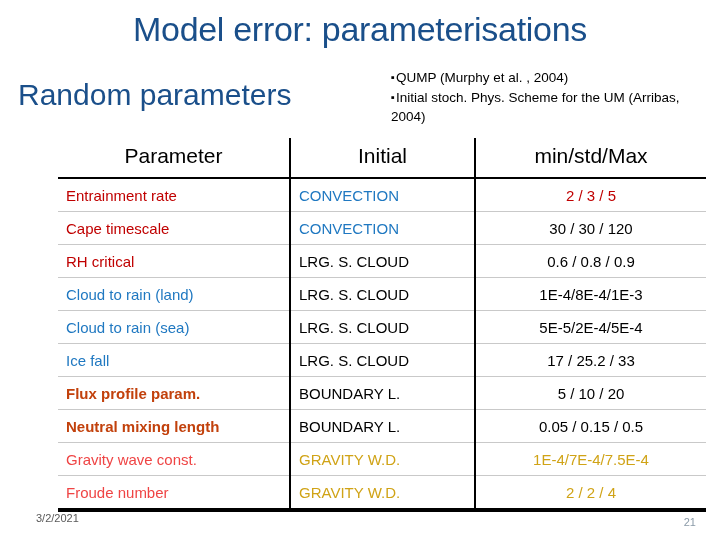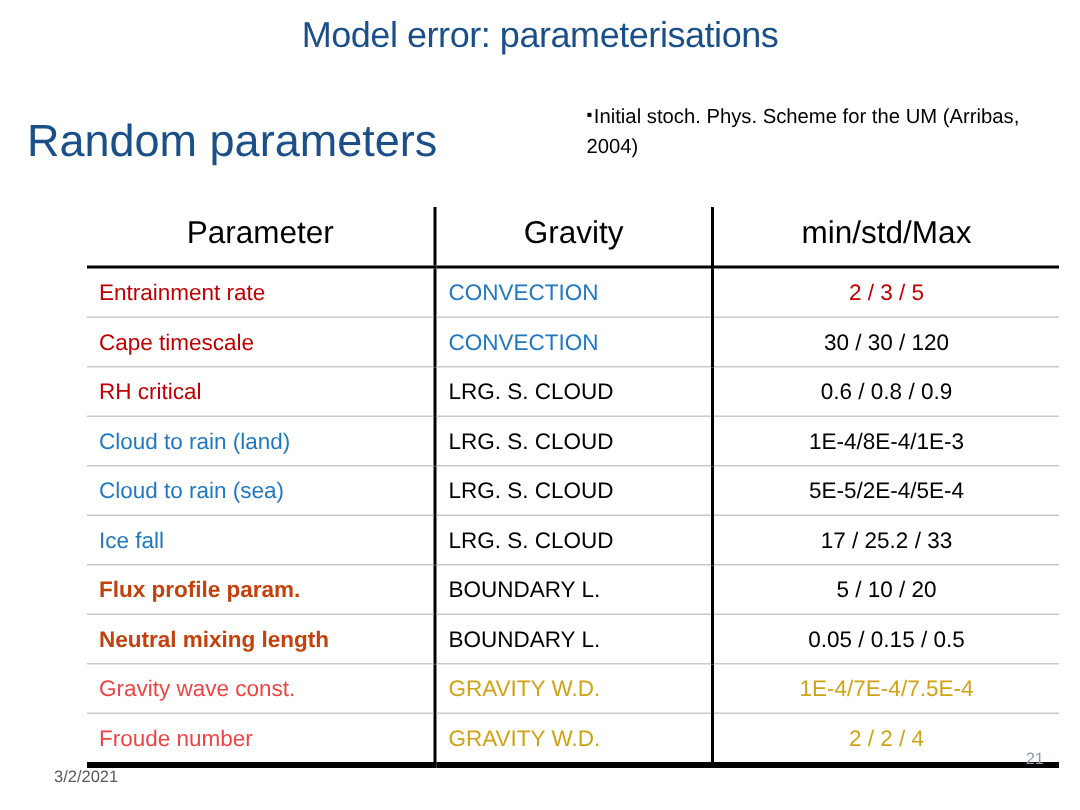--- a/index.html
+++ b/index.html
@@ -18,21 +18,21 @@
     position: relative;
     width: 720px;
     height: 540px;
   }
   .slide-title {
     position: absolute;
     left: 0;
     top: 10px;
     width: 720px;
     text-align: center;
-    font-size: 24px;
+    font-size: 34px;
     color: #1a4f8a;
     font-family: "Liberation Sans", sans-serif;
     letter-spacing: -0.3px;
   }
   .subtitle {
     position: absolute;
     left: 18px;
     top: 78px;
     font-size: 30px;
     color: #1a4f8a;
@@ -107,49 +107,50 @@
   .footer-date {
     position: absolute;
     left: 36px;
     bottom: 16px;
     font-size: 11px;
     color: #595959;
   }
   .footer-page {
     position: absolute;
     right: 24px;
-    bottom: 28px;
+    bottom: 12px;
     font-size: 11px;
     color: #8a9aa8;
   }
 </style>
 </head>
 <body>
 
 <div class="slide">
 
   <div class="slide-title">Model error: parameterisations</div>
 
   <div class="subtitle">Random parameters</div>
 
   <div class="bullets">
+    <span class="bullet-line"><span class="bullet-mark">▪</span><span>QUMP (Murphy et al. , 2004)</span></span>
     <span class="bullet-line"><span class="bullet-mark">▪</span><span>Initial stoch. Phys. Scheme for the UM (Arribas, 2004)</span></span>
   </div>
 
   <div class="tbl-wrap">
     <table class="data">
       <colgroup>
         <col class="c0">
           <col class="c1">
           <col class="c2">
       </colgroup>
       <thead>
         <tr>
           <th>Parameter</th>
-          <th class="col-b">Gravity</th>
+          <th class="col-b">Initial</th>
           <th>min/std/Max</th>
         </tr>
       </thead>
       <tbody>
         <tr>
           <td class="lbl-red">Entrainment rate</td>
           <td class="col-b sch-blue">CONVECTION</td>
           <td class="col-c val-red">2 / 3 / 5</td>
         </tr>
         <tr>

